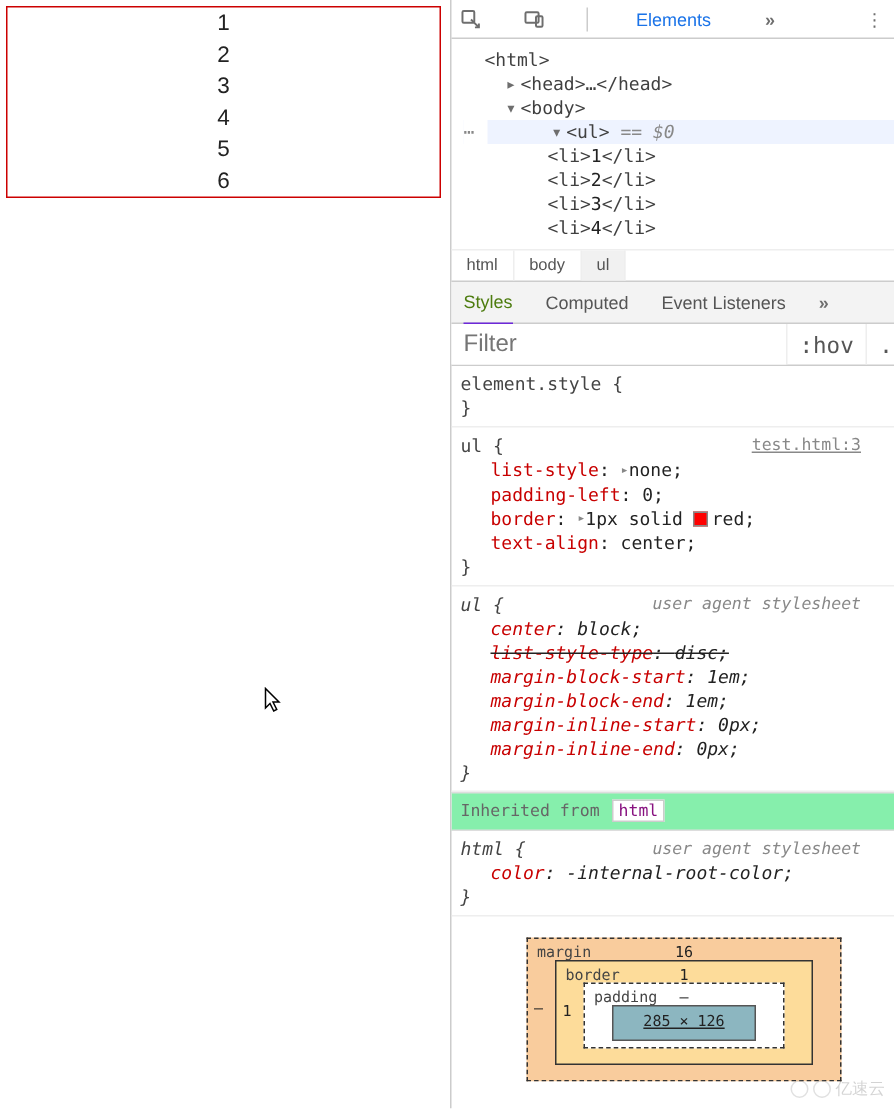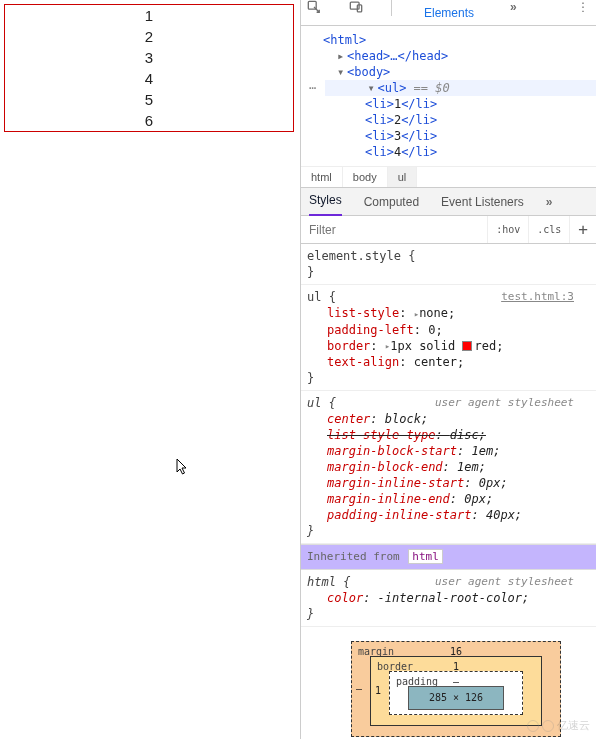--- a/index.html
+++ b/index.html
@@ -4,75 +4,75 @@
 <style>
   * { box-sizing: border-box; }
   body { margin: 0; font-family: "Segoe UI", Arial, sans-serif; font-size: 12px; color: #222; }
   .root { width: 596px; height: 739px; display: flex; position: relative; background: #fff; }
   
   .left-pane { width: 300px; padding-top: 2px; padding-left: 4px; }
   .demo-list { border: 1px solid #cc0000; width: 290px; margin-top: 2px; }
   .demo-list .row { text-align: center; font-size: 15px; font-family: Arial, sans-serif; line-height: 21px; }
   
   .devtools { flex: 1; border-left: 1px solid #ccc; display: flex; flex-direction: column; background: #fff; min-width: 0; }
-  .dt-toolbar { height: 26px; border-bottom: 1px solid #ccc; display: flex; align-items: flex-start; padding: 0 6px; gap: 28px; }
+  .dt-toolbar { height: 26px; border-bottom: 1px solid #ccc; display: flex; align-items: center; padding: 0 6px; gap: 28px; }
   .dt-toolbar .ico { width: 14px; height: 14px; display: inline-block; }
   .dt-toolbar .ico svg { width: 14px; height: 14px; stroke: #6e6e6e; fill: none; stroke-width: 1.5; }
   .dt-toolbar .tab { font-size: 12px; color: #333; padding: 6px 4px; }
   .dt-toolbar .tab.active { color: #1a73e8; }
   .dt-toolbar .more { margin-left: 4px; color: #6e6e6e; font-weight: bold; }
   .dt-toolbar .spacer { flex: 1; }
   .dt-toolbar .dots { color: #6e6e6e; letter-spacing: 1px; }
   
   .dom-tree { padding: 6px 0 6px 8px; font-family: Consolas, Menlo, monospace; font-size: 12px; line-height: 16px; }
-  .dom-tree .tag { color: #1d4ed8; }
+  .dom-tree .tag { color: #404040; }
   .dom-tree .txt { color: #222; }
   .dom-tree .arrow { color: #6e6e6e; display: inline-block; width: 10px; }
   .dom-tree .row { white-space: pre; }
   .dom-tree .sel-line { background: #eef3ff; display: flex; align-items: center; }
   .dom-tree .sel-line .gutter { color: #888; background: #fff; padding-right: 2px; }
   .dom-tree .sel-line .hint { color: #888; font-style: italic; }
   .ind1 { padding-left: 14px; }
   .ind2 { padding-left: 28px; }
   .ind3 { padding-left: 42px; }
   .ind4 { padding-left: 56px; }
   
   .crumbs { height: 22px; border-top: 1px solid #eee; border-bottom: 1px solid #ccc; display: flex; align-items: stretch; font-size: 11px; }
   .crumbs .crumb { padding: 4px 10px; color: #555; border-right: 1px solid #eee; }
   .crumbs .crumb.active { background: #f1f1f1; }
   
   .styles-tabs { height: 28px; border-bottom: 1px solid #ccc; display: flex; align-items: center; padding: 0 8px; gap: 22px; background: #f3f3f3; }
   .styles-tabs .stab { font-size: 12px; color: #555; padding: 7px 0; }
-  .styles-tabs .stab.active { color: #0f172a; border-bottom: 4px solid #6d28d9; margin-bottom: -1px; }
+  .styles-tabs .stab.active { color: #4d7c0f; border-bottom: 2px solid #6d28d9; margin-bottom: -1px; }
   .styles-tabs .more2 { color: #6e6e6e; font-weight: bold; }
   
   .filter-bar { height: 28px; border-bottom: 1px solid #ccc; display: flex; align-items: center; }
-  .filter-bar input { flex: 1; border: none; padding: 0 8px; font-size: 12px; outline: none; height: 100%; font-family: inherit; }
-  .filter-bar .fbtn { padding: 0 8px; color: #555; font-size: 10px; border-left: 1px solid #eee; height: 100%; display: flex; align-items: center; font-family: Consolas, monospace; }
+  .filter-bar input { flex: 1; border: none; padding: 0 8px; font-size: 16px; outline: none; height: 100%; font-family: inherit; }
+  .filter-bar .fbtn { padding: 0 8px; color: #555; font-size: 15px; border-left: 1px solid #eee; height: 100%; display: flex; align-items: center; font-family: Consolas, monospace; }
   .filter-bar .plus { font-size: 16px; }
   
   .rules { font-family: Consolas, Menlo, monospace; font-size: 12px; line-height: 16px; overflow: hidden; }
   .rule-block { border-bottom: 1px solid #eee; padding: 4px 6px 4px 6px; position: relative; }
   .selector { color: #444; }
   .brace { color: #444; }
   .decl { padding-left: 20px; }
   .prop { color: #c80000; }
   .val { color: #222; }
   .ital .prop, .ital .val, .ital { font-style: italic; }
   .strike { text-decoration: line-through; }
   .swatch { display: inline-block; width: 10px; height: 10px; background: red; border: 1px solid #888; vertical-align: middle; margin-right: 2px; }
   .src { position: absolute; right: 22px; top: 4px; font-size: 11px; color: #888; text-decoration: underline; }
   .src.ital { font-style: italic; text-decoration: none; }
   .tri { color: #888; font-size: 9px; display: inline-block; vertical-align: middle; }
   
-  .inherit-bar { background: #c4b5fd; border-top: 1px solid #ddd; border-bottom: 1px solid #ddd; padding: 4px 6px; font-size: 11px; color: #666; }
+  .inherit-bar { background: #86efac; border-top: 1px solid #ddd; border-bottom: 1px solid #ddd; padding: 4px 6px; font-size: 11px; color: #666; }
   .inherit-bar .itag { border: 1px solid #ccc; padding: 0 3px; font-family: Consolas, monospace; color: #881280; background: #fff; margin-left: 2px; }
   
   .box-model-wrap { padding: 14px 0 0 50px; font-family: Consolas, monospace; font-size: 10px; }
-  .bm-margin { background: #f9cc9d; border: 1px dashed #333; padding: 14px 18px 10px 18px; width: 210px; position: relative; }
+  .bm-margin { background: #f9cc9d; border: 1px dashed #333; padding: 14px 18px 10px 18px; width: 210px; position: relative; text-decoration: underline; }
   .bm-border { background: #fddc9a; border: 1px solid #333; padding: 14px 18px 10px 18px; position: relative; }
   .bm-padding { background: #ffffff; border: 1px dashed #333; padding: 14px 18px 4px 18px; position: relative; }
   .bm-content { background: #8cb6c0; border: 1px solid #555; text-align: center; padding: 3px 6px; color: #222; }
   .bm-label { position: absolute; top: 2px; left: 6px; color: #444; }
   .bm-top { position: absolute; top: 2px; left: 50%; transform: translateX(-50%); }
   .bm-left { position: absolute; left: 4px; top: 50%; transform: translateY(-50%); }
   
   .watermark { position: absolute; right: 6px; bottom: 6px; opacity: 0.25; font-size: 11px; color: #555; display: flex; align-items: center; gap: 3px; }
   .watermark .circ { width: 12px; height: 12px; border: 1.5px solid #888; border-radius: 50%; }
   
@@ -166,21 +166,20 @@
 
       <div class="rule-block ital">
         <span class="src ital">user agent stylesheet</span>
         <span class="selector">ul</span><span class="brace"> {</span>
         <div class="decl"><span class="prop">center</span><span class="val">: </span><span class="val">block;</span></div>
         <div class="decl strike"><span class="prop">list-style-type</span><span class="val">: </span><span class="val">disc;</span></div>
         <div class="decl"><span class="prop">margin-block-start</span><span class="val">: </span><span class="val">1em;</span></div>
         <div class="decl"><span class="prop">margin-block-end</span><span class="val">: </span><span class="val">1em;</span></div>
         <div class="decl"><span class="prop">margin-inline-start</span><span class="val">: </span><span class="val">0px;</span></div>
         <div class="decl"><span class="prop">margin-inline-end</span><span class="val">: </span><span class="val">0px;</span></div>
-        <div class="decl"><span class="prop">padding-inline-start</span><span class="val">: </span><span class="val">40px;</span></div>
         <span class="brace">}</span>
       </div>
 
       <div class="inherit-bar">
         <span>Inherited from </span><span class="itag">html</span>
       </div>
 
       <div class="rule-block ital">
         <span class="src ital">user agent stylesheet</span>
         <span class="selector">html</span><span class="brace"> {</span>

